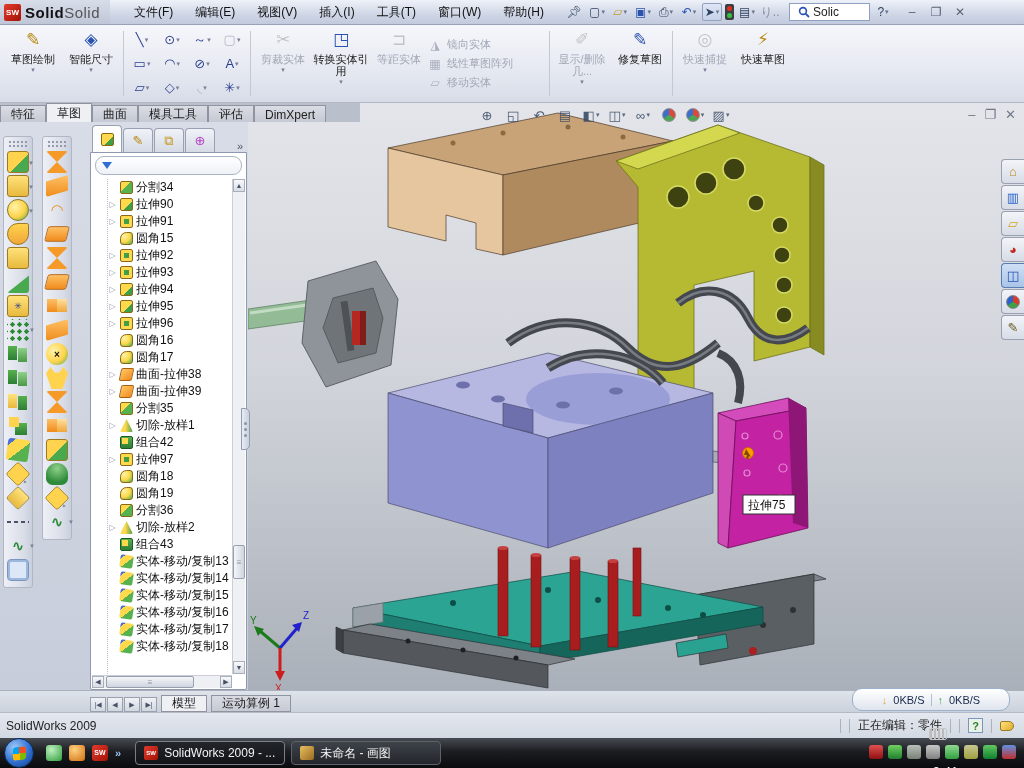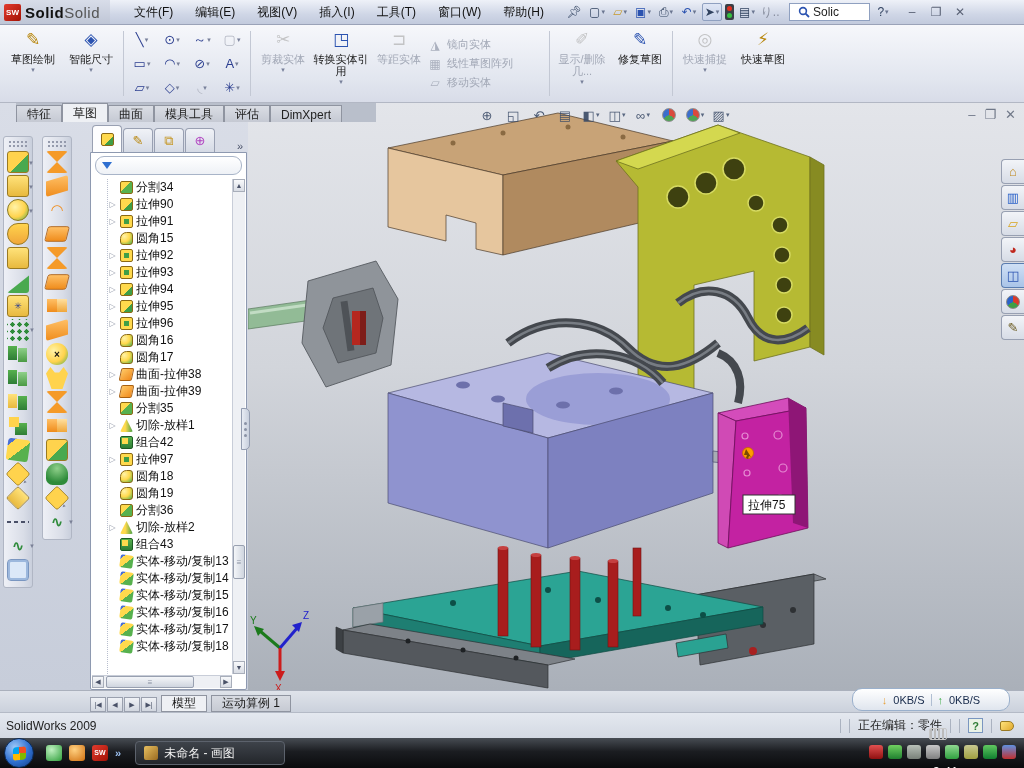--- a/index.html
+++ b/index.html
@@ -140,21 +140,21 @@
   #hscroll { position:absolute; left:1px; right:14px; bottom:1px; height:13px; background:#eef0f4; border-top:1px solid #c8cdd8; }
   #hthumb { position:absolute; left:14px; width:88px; top:0; height:12px;
     background:linear-gradient(#f4f6f9,#cfd5df); border:1px solid #98a0b0; border-radius:2px;
     display:flex; align-items:center; justify-content:center; font-size:8px; color:#8a92a2; }
   #splitter-grip { position:absolute; right:-4px; top:255px; width:9px; height:42px;
     background:linear-gradient(90deg,#e8ecf4,#c8cfdd); border:1px solid #93広; border:1px solid #939cb0; border-radius:0 5px 5px 0;
     display:flex; flex-direction:column; align-items:center; justify-content:center; gap:3px; }
   #splitter-grip i { width:3px; height:3px; border-radius:50%; background:#8a92a6; }
 
   
-  #tabrow { position:absolute; left:16px; top:103px; width:360px; height:19px; background:#b9bfcb; display:flex; align-items:flex-end; }
+  #tabrow { position:absolute; left:0; top:103px; width:360px; height:19px; background:#b9bfcb; display:flex; align-items:flex-end; }
   .cmtab { height:17px; padding:1px 10px 0; border:1px solid #8f94a0; border-bottom:none;
     background:linear-gradient(#dadde4,#c5c9d3); font-size:12px; color:#222; display:flex; align-items:center; }
   .cmtab.active { background:#eef0f4; height:19px; font-weight:normal; }
 
   
   #bottombar { position:absolute; left:0; top:690px; width:1024px; height:22px;
     background:linear-gradient(#dfe3ea,#cbd1dc); border-top:1px solid #aab0bc; display:flex; align-items:flex-end; }
   #navbtns { display:flex; gap:1px; margin-left:90px; }
   .nb { width:16px; height:15px; background:linear-gradient(#f0f2f6,#d2d7e0); border:1px solid #9aa0ae;
     font-size:7px; color:#4a5268; display:flex; align-items:center; justify-content:center; }
@@ -786,20 +786,24 @@
     <div id="startorb">
         <span class="orbflag"></span>
       </div>
     <div id="quicklaunch">
         <span class="ql" style="background: radial-gradient(circle at 35% 30%, rgb(191, 240, 192), rgb(46, 158, 58));"></span>
         <span class="ql" style="background: radial-gradient(circle at 35% 30%, rgb(255, 208, 128), rgb(208, 112, 16));"></span>
         <span class="ql" style="background: linear-gradient(135deg, rgb(226, 59, 46), rgb(163, 18, 5)); color: rgb(255, 255, 255); font-size: 7px; font-weight: bold; text-align: center; line-height: 16px;">SW</span>
         <span style="color: rgb(156, 192, 240); font-weight: bold; font-size: 11px;">»</span>
       </div>
     <div id="tasks">
+        <div class="task active">
+          <span class="ticon" style="background: linear-gradient(135deg, rgb(226, 59, 46), rgb(163, 18, 5)); color: rgb(255, 255, 255); font-size: 6px; font-weight: bold; text-align: center; line-height: 14px;">SW</span>
+          <span>SolidWorks 2009 - ...</span>
+        </div>
         <div class="task">
           <span class="ticon" style="background: linear-gradient(135deg, rgb(232, 192, 96), rgb(154, 106, 32));"></span>
           <span>未命名 - 画图</span>
         </div>
       </div>
     <div id="tray">
       <span class="kbd"></span>
       <span id="tray-icons" style="display:flex; gap:5px;">
           <span class="tri" style="background: linear-gradient(rgb(224, 80, 80), rgb(144, 16, 16));"></span>
           <span class="tri" style="background: linear-gradient(rgb(112, 208, 96), rgb(32, 128, 48));"></span>

